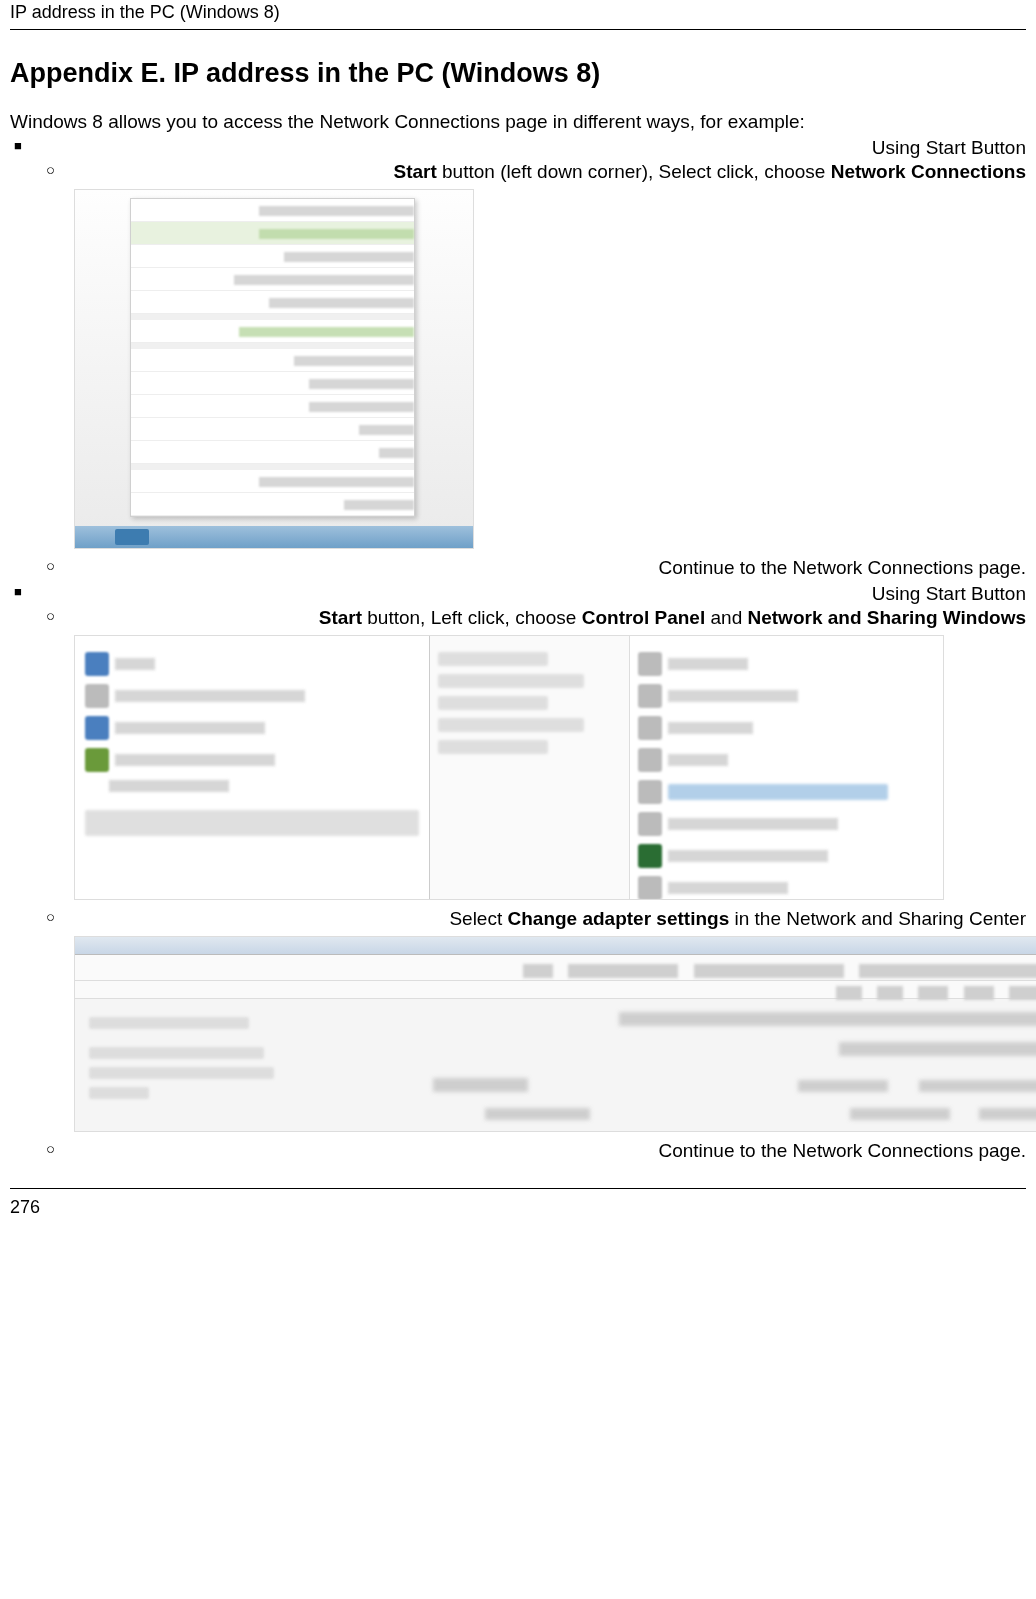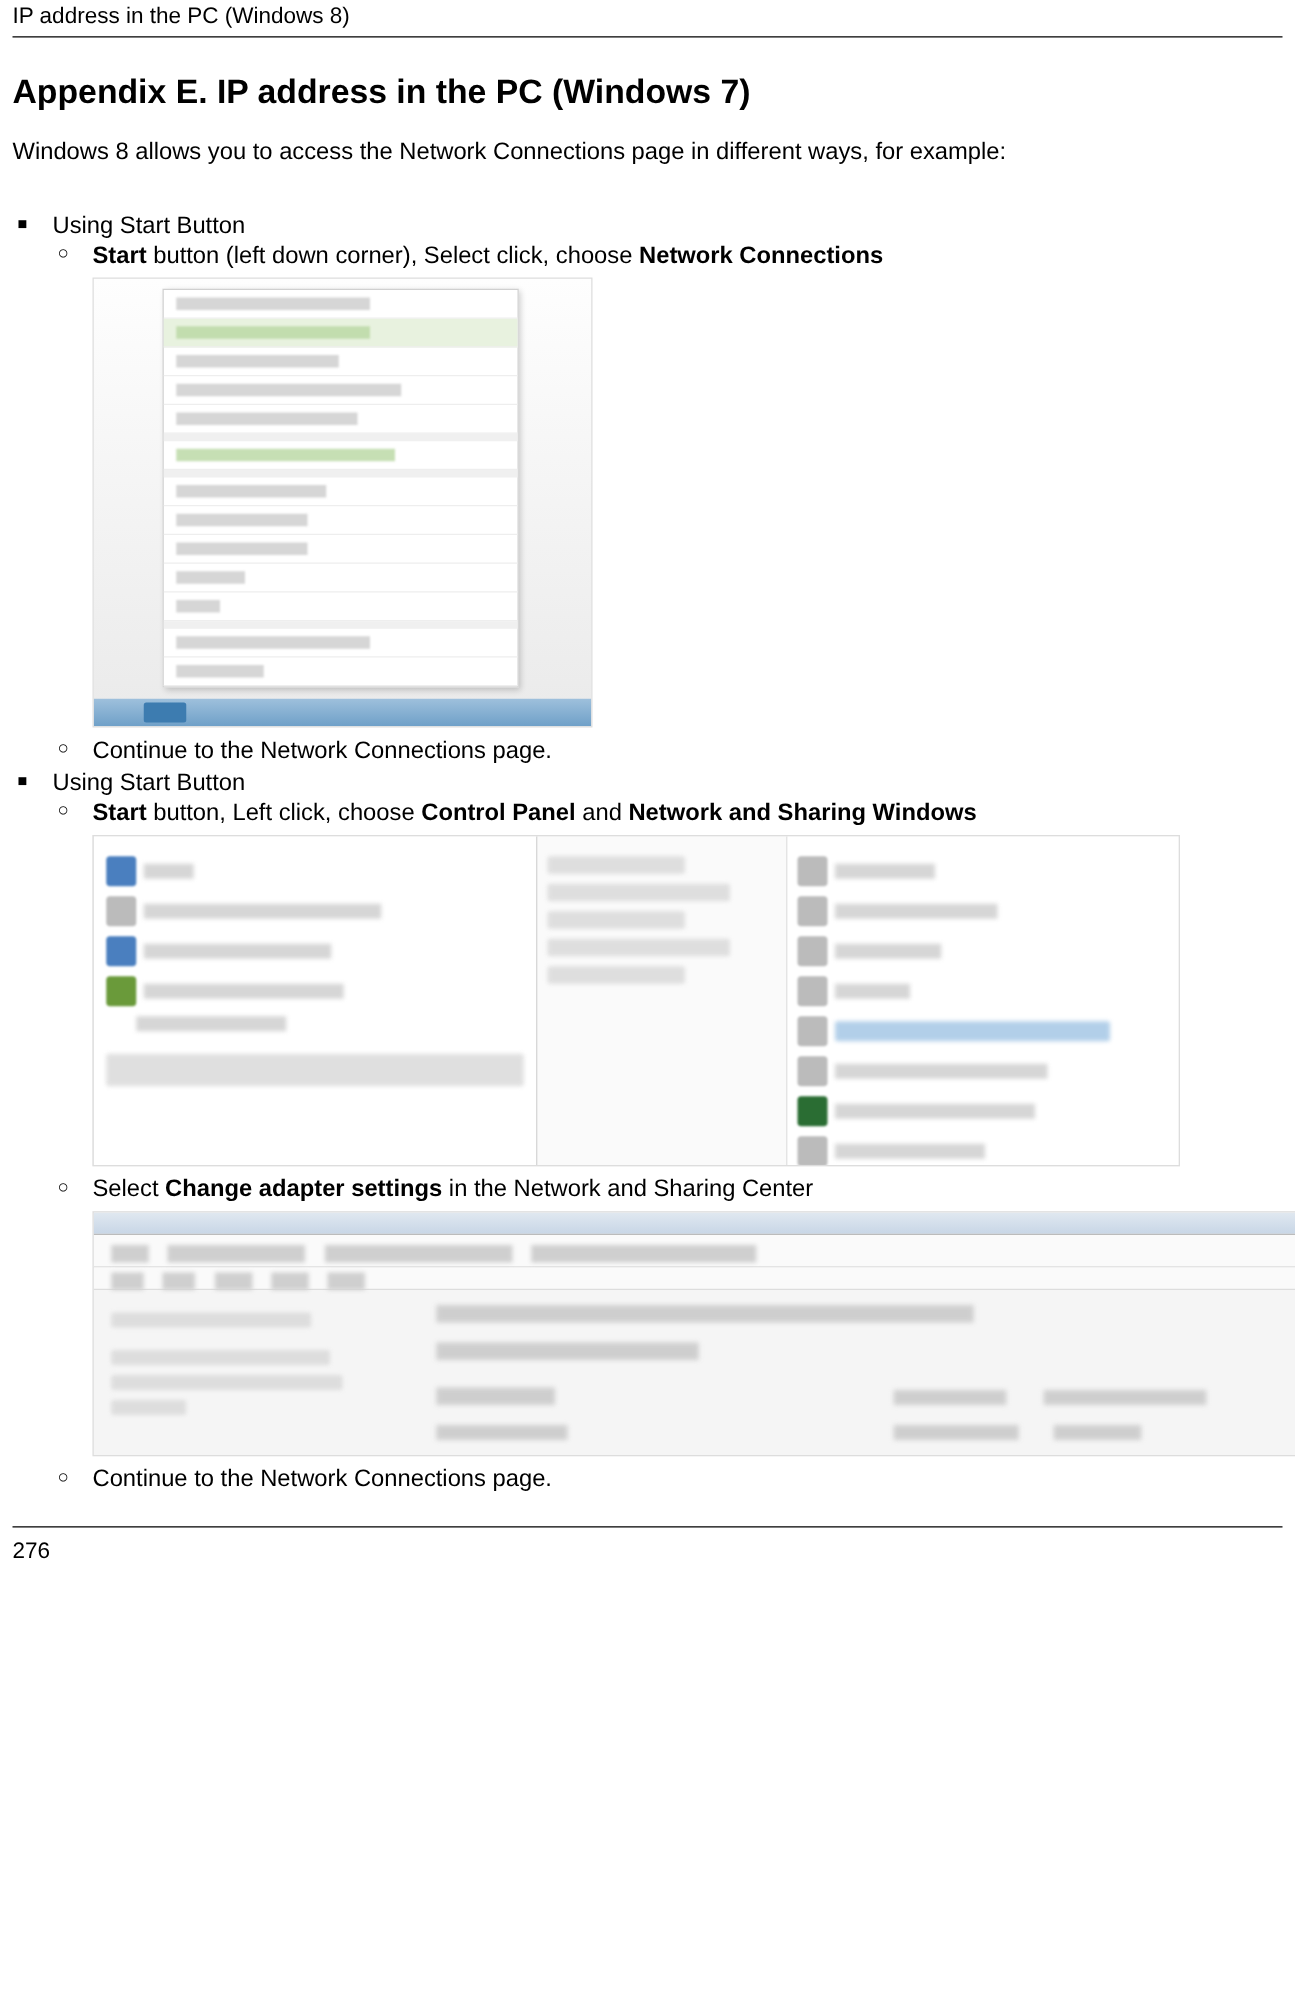--- a/index.html
+++ b/index.html
@@ -19,30 +19,31 @@
     }
     .content {
       padding: 0 10px;
     }
     h1 {
       font-size: 27px;
       font-weight: bold;
       margin-bottom: 22px;
     }
     .intro {
-      margin-bottom: 37px;
+      margin-bottom: 4px;
     }
     ul.bullet-list {
       list-style: none;
       padding-left: 0;
     }
     ul.bullet-list > li {
       position: relative;
       padding-left: 32px;
       margin-bottom: 2px;
+      text-align: right;
     }
     ul.bullet-list > li::before {
       content: "■";
       position: absolute;
       left: 4px;
       top: 1px;
       font-size: 13px;
     }
     ul.circle-list {
       list-style: none;
@@ -214,21 +215,21 @@
   </style>
 </head>
 <body>
 
 <div class="page-header">
   <span>IP address in the PC (Windows 8)</span>
 </div>
 
 <div class="content">
 
-  <h1>Appendix E. IP address in the PC (Windows 7)</h1>
+  <h1>Appendix E. IP address in the PC (Windows 8)</h1>
 
   <p class="intro">Windows 8 allows you to access the Network Connections page in different ways, for example:</p>
 
   <ul class="bullet-list">
 
     <li>
       <span>Using Start Button</span>
       <ul class="circle-list">
         <li>
           <b>Start</b><span> button (left down corner), Select click, choose </span><b>Network Connections</b>

